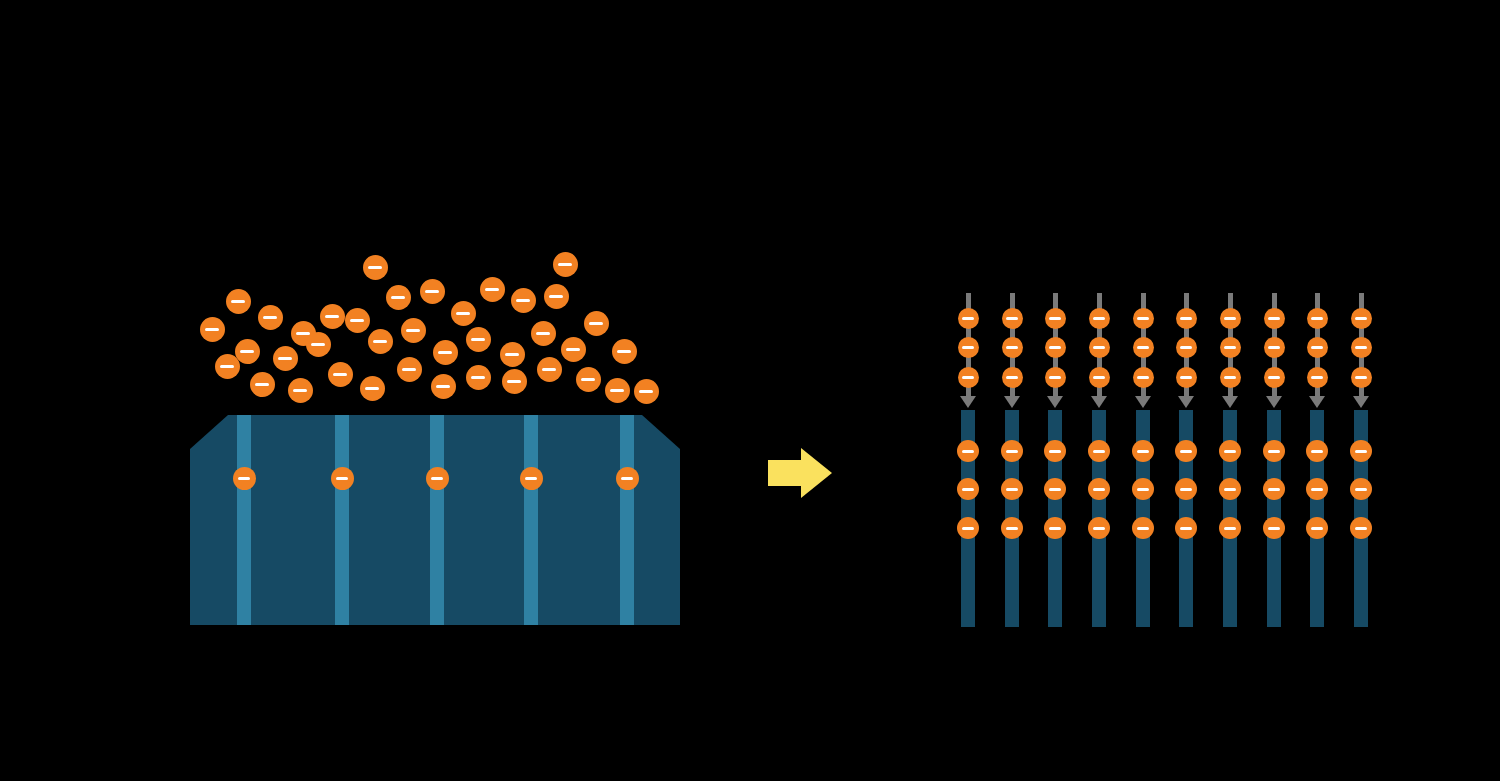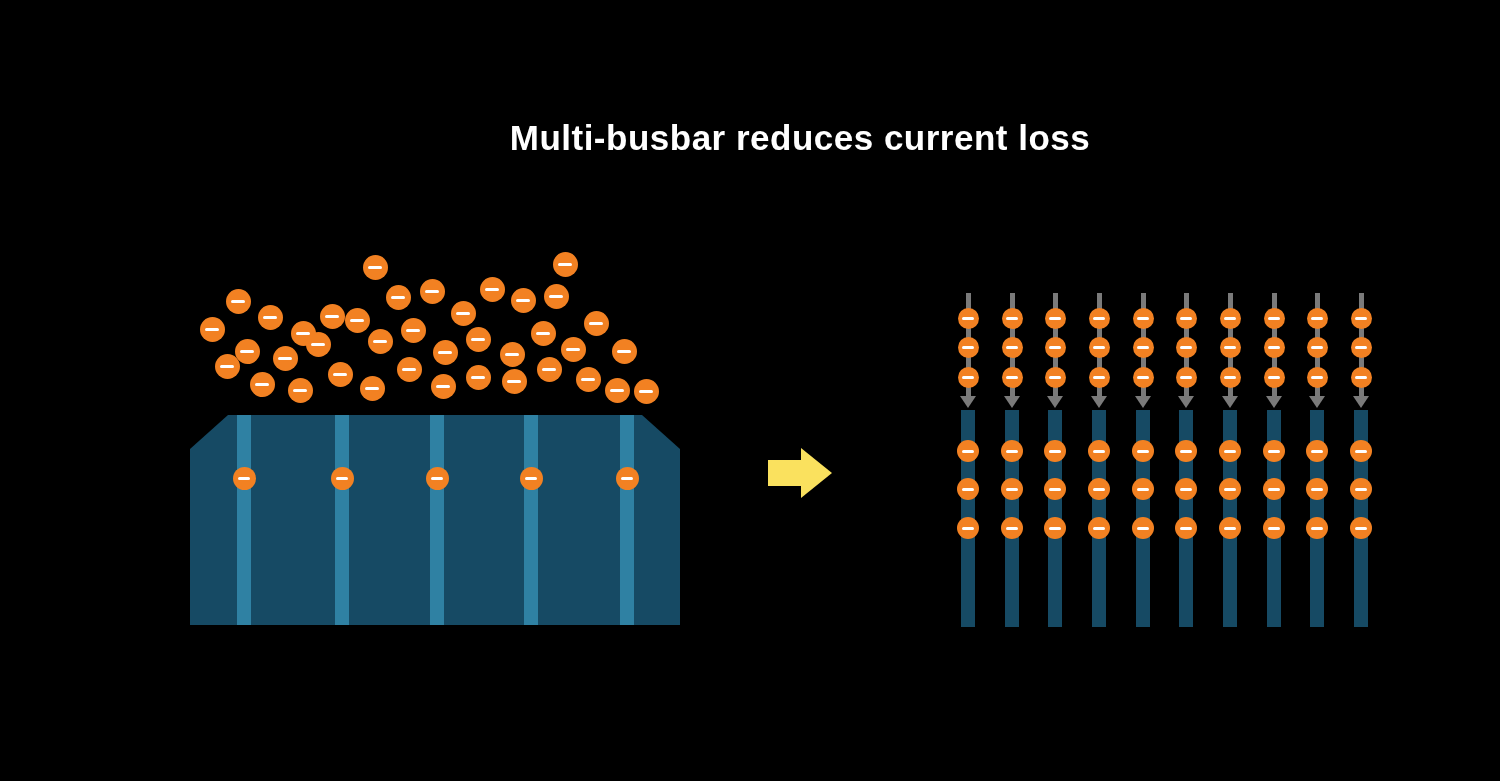--- a/index.html
+++ b/index.html
@@ -69,21 +69,20 @@
     width: 0; height: 0;
     border-top: 25px solid transparent;
     border-bottom: 25px solid transparent;
     border-left: 31px solid var(--arrow-yellow);
   }
 </style>
 </head>
 <body>
 
 <div class="stage" id="stage">
-  <h1 class="title">Multi-busbar reduces current loss</h1>
 
   <div id="electron-cloud" class="layer">
       <div class="electron" style="height: 25px; width: 25px; left: 362.5px; top: 254.5px;">
         <div class="minus"></div>
       </div>
       <div class="electron" style="height: 25px; width: 25px; left: 552.5px; top: 251.5px;">
         <div class="minus"></div>
       </div>
       <div class="electron" style="height: 25px; width: 25px; left: 225.5px; top: 288.5px;">
         <div class="minus"></div>

